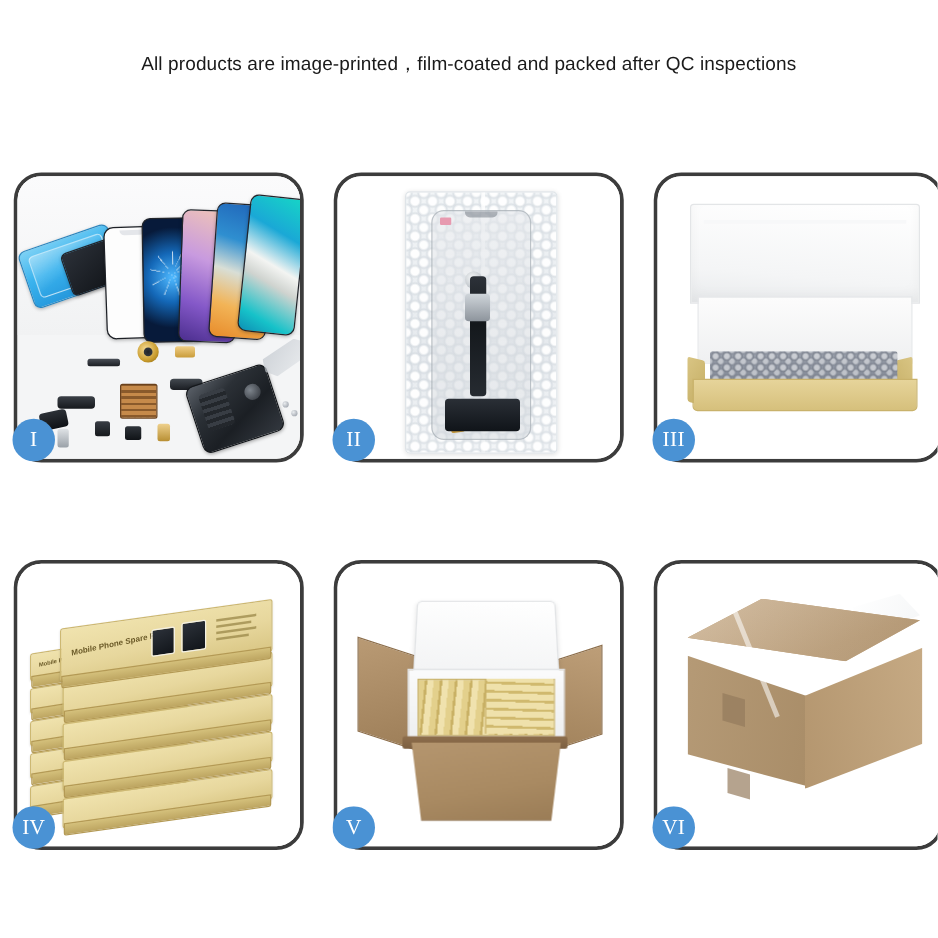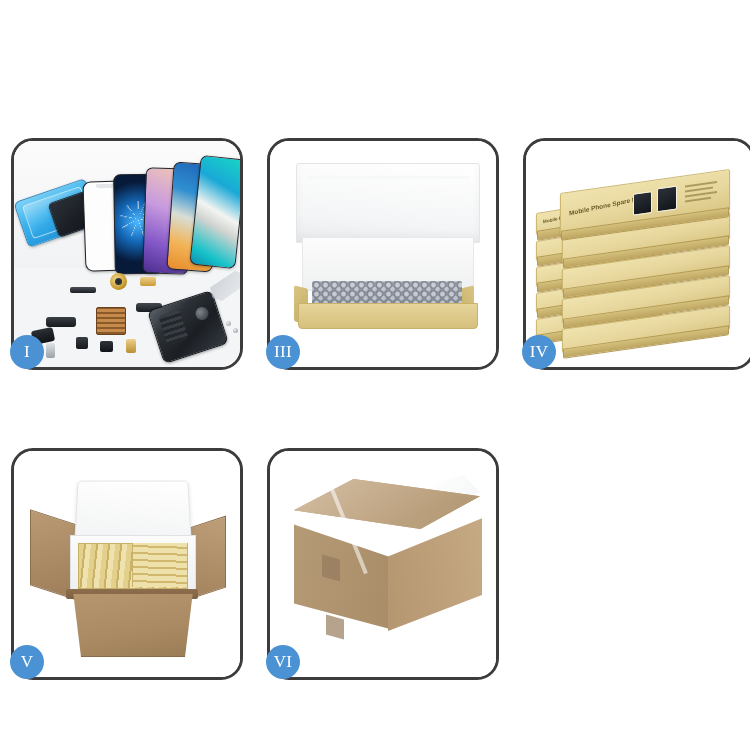--- a/index.html
+++ b/index.html
@@ -504,20 +504,21 @@
     position:absolute; right:16px; top:24px; width:54px; height:36px;
     background: linear-gradient(120deg, rgba(255,255,255,.9), rgba(235,238,240,.6));
     clip-path: polygon(10% 100%, 0% 30%, 70% 0%, 100% 48%);
     opacity:.9;
   }
 </style>
 </head>
 <body>
 
 <div class="header">
+  <p class="page-subtitle">All products are image-printed，film-coated and packed after QC inspections</p>
 </div>
 
 <div class="grid">
 
   <div class="panel p1">
     <div class="panel-inner">
       <div class="p1-top"></div>
       <div class="phone-fan">
         <div class="ph ph-film"></div>
         <div class="ph ph-dark-under"></div>
@@ -540,20 +541,37 @@
         <div class="part p-sq2"></div>
         <div class="part p-sq3"></div>
         <div class="part p-chassis"></div>
         <div class="part p-screws"></div>
         <div class="part p-tweezer"></div>
       </div>
     </div>
     <div class="step-badge">I</div>
   </div>
 
+  <div class="panel p2">
+    <div class="panel-inner">
+      <div class="bubble-bag">
+        <div class="bag-seam"></div>
+        <div class="screen-inside">
+          <div class="pink-label"></div>
+          <div class="flex-round"></div>
+          <div class="flex-cable"></div>
+          <div class="flex-chip"></div>
+          <div class="conn-gold-a"></div>
+          <div class="conn-gold-b"></div>
+          <div class="bottom-board"></div>
+        </div>
+      </div>
+    </div>
+    <div class="step-badge">II</div>
+  </div>
 
   <div class="panel p3">
     <div class="panel-inner">
       <div class="box3-lid"></div>
       <div class="box3-foam"></div>
       <div class="box3-tray"></div>
       <div class="box3-side-l"></div>
       <div class="box3-side-r"></div>
       <div class="box3-grayfoam"></div>
       <div class="box3-front"></div>

